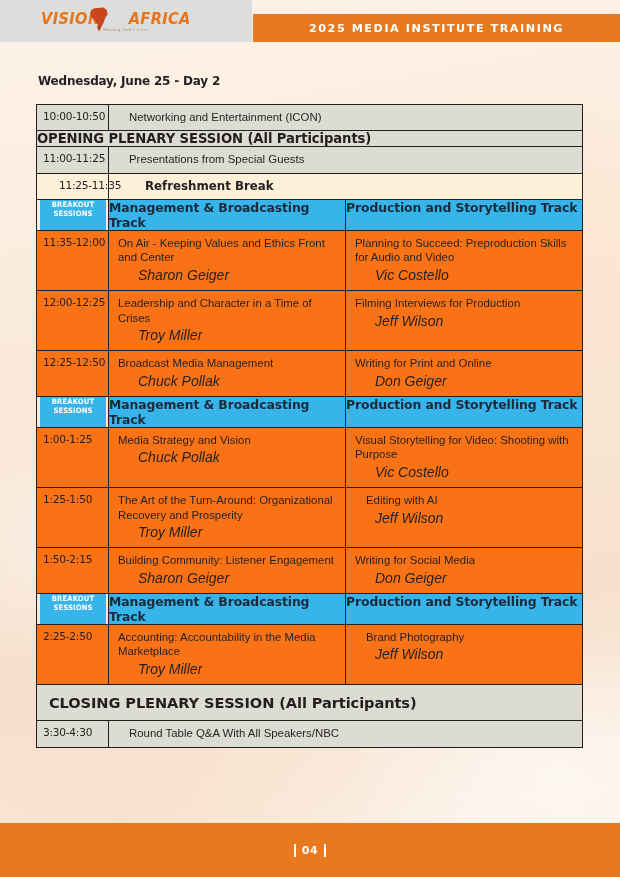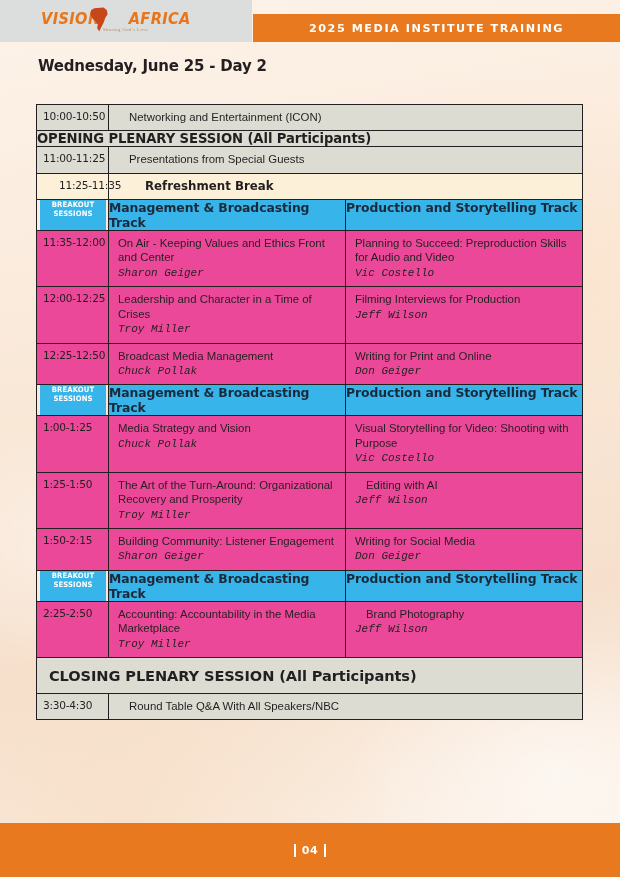--- a/index.html
+++ b/index.html
@@ -90,22 +90,22 @@
     color: #ffffff;
     font-size: 11.2px;
     font-weight: 700;
     letter-spacing: 1.55px;
     font-family: "DejaVu Sans", sans-serif;
   }
 
   
   .day-title {
     position: absolute;
-    top: 57px; left: 38px;
-    font-size: 15px;
+    top: 74px; left: 38px;
+    font-size: 12px;
     font-weight: 700;
     color: #231f20;
     font-family: "DejaVu Sans", sans-serif;
     letter-spacing: -0.2px;
   }
 
   
   .sched {
     position: absolute;
     top: 104px; left: 36px;
@@ -133,33 +133,34 @@
   .cell-body {
     padding: 5px 6px 6px 9px;
   }
   .sess-title {
     font-size: 11.4px;
     color: #231f20;
     line-height: 1.27;
     font-family: "Liberation Sans", sans-serif;
   }
   .sess-speaker {
-    font-size: 11px;
+    font-size: 14px;
     font-style: italic;
     color: #231f20;
     line-height: 1.3;
     margin-top: 1px;
-    font-family: Liberation Mono, monospace;
+    font-family: Liberation Sans, sans-serif;
+    margin-left: 20px;
   }
   .indent1 { padding-left: 11px; }
 
   
   .row-gray td   { background: #dcdcd2; }
   .row-cream td  { background: #fcf0d9; padding-left: 16px; }
-  .row-white td  { background: #ec4899; }
+  .row-white td  { background: #f97316; }
 
   .plenary-cell {
     background: #dcdcd2;
     font-size: 13.2px;
     font-weight: 700;
     color: #231f20;
     padding: 7px 0 7px 7px;
     font-family: "DejaVu Sans", sans-serif;
     letter-spacing: -0.1px;
   }

